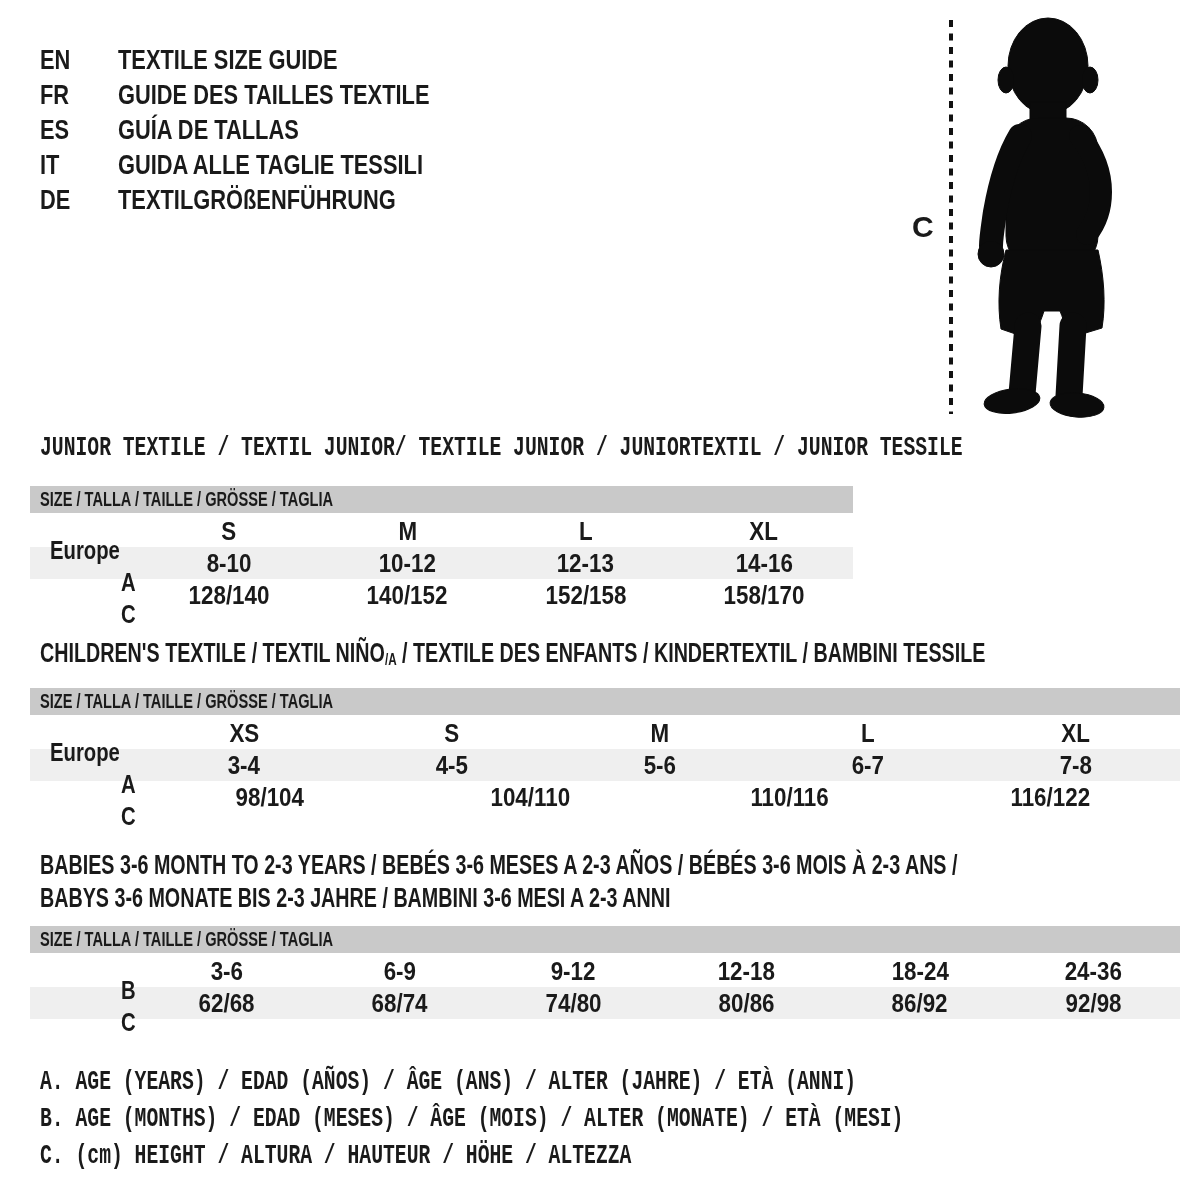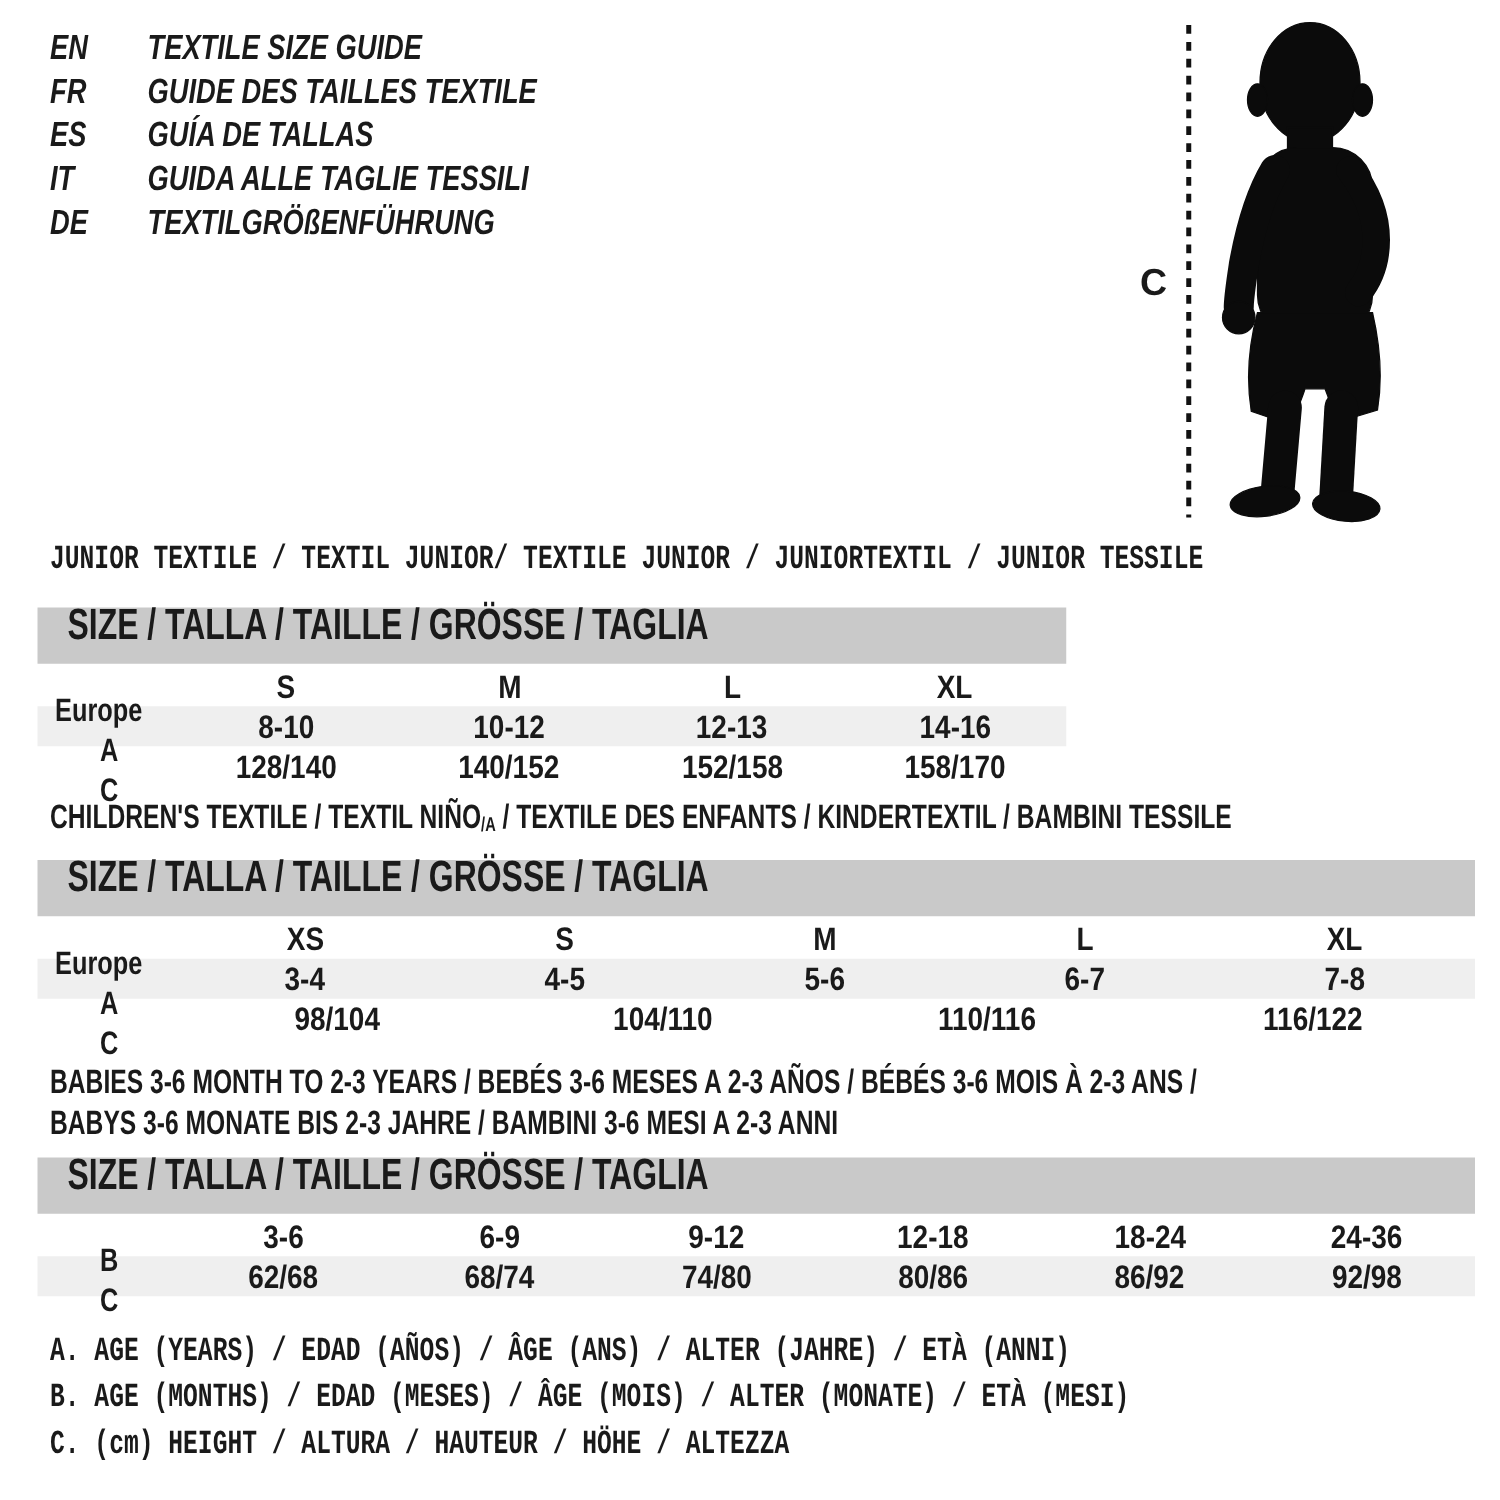--- a/index.html
+++ b/index.html
@@ -15,46 +15,46 @@
     font-family:"Liberation Sans", sans-serif;
     font-weight:bold;
     position:relative;
     overflow:hidden;
   }
   .cnd{display:inline-block;transform:scaleX(0.78);transform-origin:0 50%;white-space:nowrap;}
   .cndc{display:inline-block;transform:scaleX(0.86);transform-origin:50% 50%;white-space:nowrap;}
   .t-cond{display:inline-block;transform:scaleX(0.73);transform-origin:0 50%;white-space:nowrap;}
 
   
-  .languages{position:absolute;left:40px;top:20px;font-style:italic;}
+  .languages{position:absolute;left:40px;top:42px;}
   .lang-row{height:35px;line-height:35px;font-size:28px;}
   .lang-code{display:inline-block;width:78px;vertical-align:top;}
   .lang-name{display:inline-block;vertical-align:top;}
 
   
   .figure-svg{position:absolute;left:940px;top:14px;}
   .figure-c-label{position:absolute;left:912px;top:212px;font-size:30px;line-height:30px;}
 
   
   .section-title{position:absolute;left:40px;font-size:27px;line-height:30px;}
   .title-sub{font-size:16px;position:relative;top:3px;letter-spacing:0;}
   .two-line{line-height:33px;}
 
   .tbl{position:absolute;left:30px;}
   .tbl-1{width:823px;top:486px;}
   .tbl-2{width:1150px;top:688px;}
   .tbl-3{width:1150px;top:926px;}
   .thead{
-    height:45px;line-height:27px;background:var(--header-bar);
-    padding-left:24px;font-size:35px;margin-bottom:2px;
+    height:27px;line-height:27px;background:var(--header-bar);
+    padding-left:10px;font-size:20px;margin-bottom:2px;
   }
   .tr{display:flex;height:32px;align-items:center;font-size:26px;}
   .tr.alt{background:var(--alt-row);}
   .td{flex:1;text-align:center;}
-  .td.label{flex:0 0 110px;text-align:center;padding-left:8px;margin-top:39px;}
+  .td.label{flex:0 0 110px;text-align:right;padding-left:8px;margin-top:39px;}
 
   
   .legend{position:absolute;left:40px;top:1064px;}
   .legend-line{height:37px;line-height:37px;font-size:27px;font-family:Liberation Mono, monospace;}
 </style>
 </head>
 <body>
 
 <div class="languages">
   <div class="lang-row">

